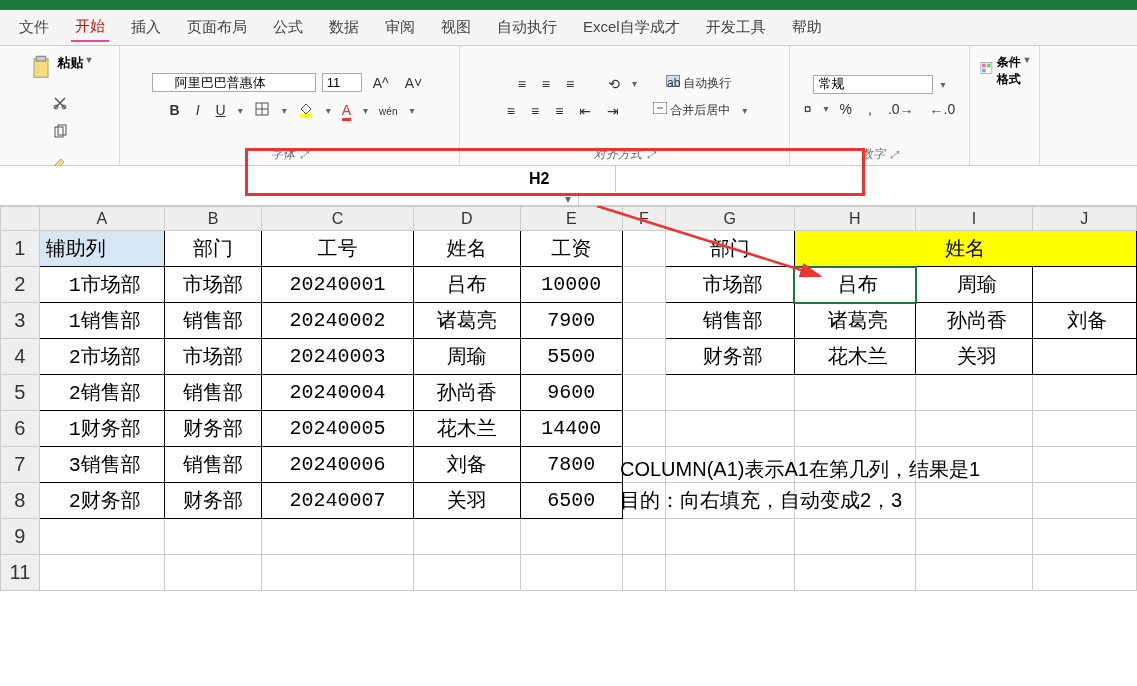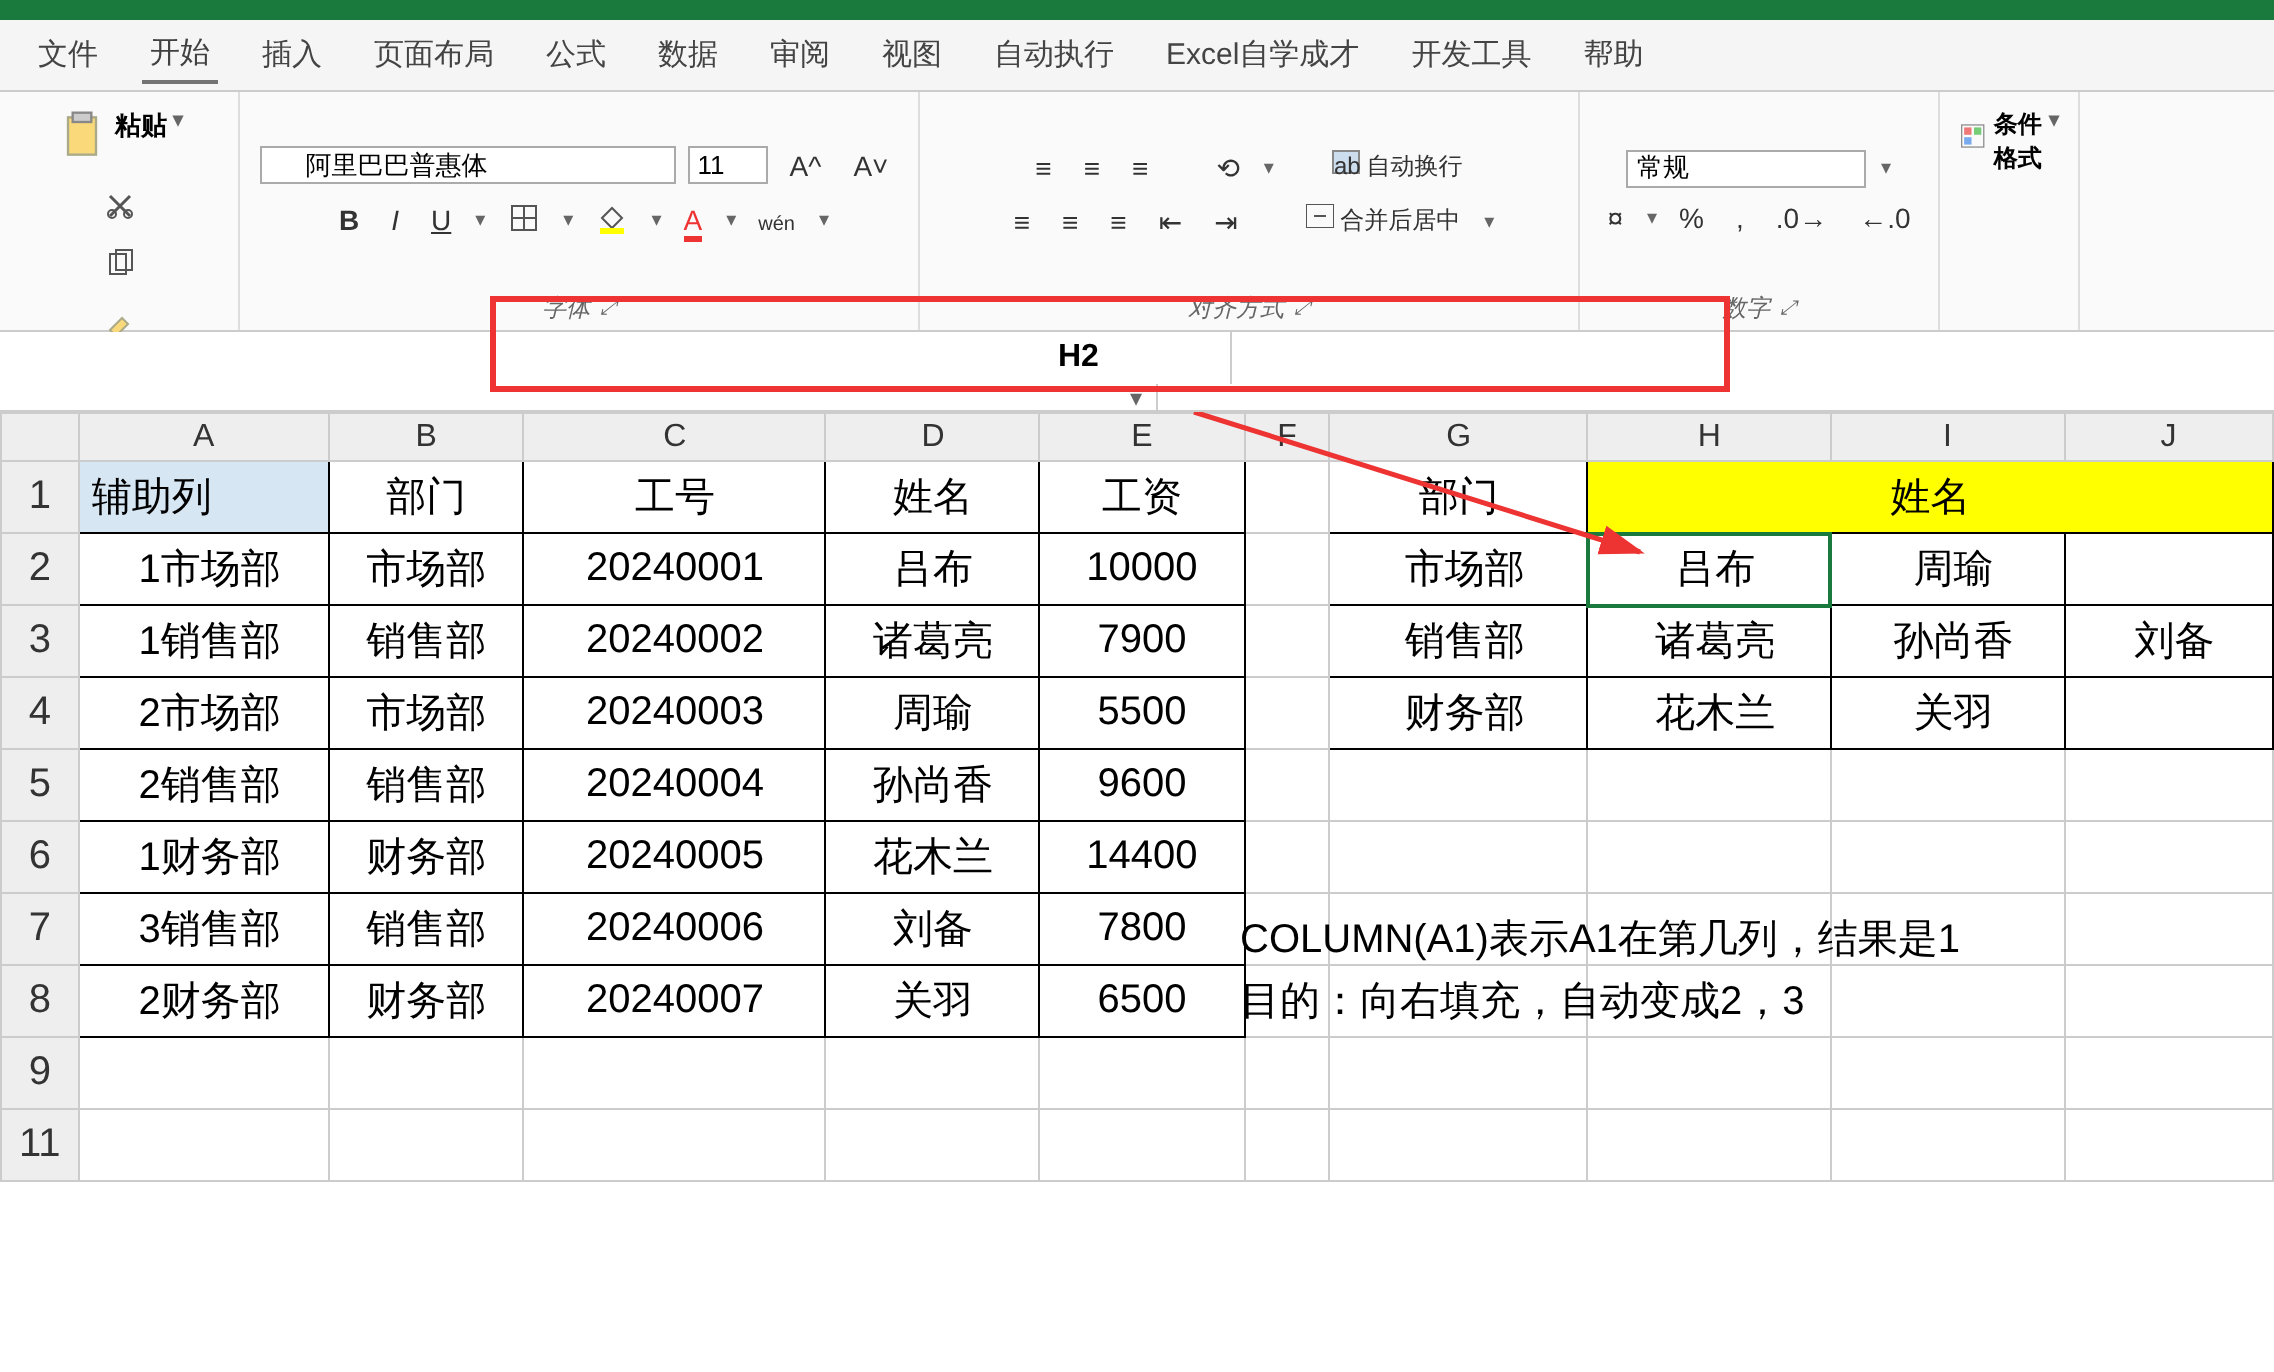--- a/index.html
+++ b/index.html
@@ -2,21 +2,21 @@
 <html><head>
 <meta charset="utf-8">
 <style>
 * { margin: 0; padding: 0; box-sizing: border-box; font-family: "Microsoft YaHei", sans-serif; }
 body { background: #fff; width: 1137px; height: 686px; overflow: hidden; }
 
 .titlebar { height: 10px; background: linear-gradient(#1a7a3e, #1a7a3e); }
 
 .tabs { display: flex; height: 36px; background: #f5f5f5; border-bottom: 1px solid #ccc; align-items: center; padding-left: 15px; gap: 18px; font-size: 15px; color: #444; }
 .tabs .tab { padding: 4px 4px; cursor: pointer; }
-.tabs .tab.active { border-bottom: 2px solid #737373; color: #404040; }
+.tabs .tab.active { border-bottom: 2px solid #ec4899; color: #b91c1c; }
 
 .ribbon { display: flex; height: 120px; background: #fafafa; border-bottom: 1px solid #ccc; }
 .rgroup { border-right: 1px solid #ddd; padding: 4px 8px 2px 8px; display: flex; flex-direction: column; align-items: center; justify-content: space-between; }
 .rgroup .tools { display: flex; flex-direction: column; gap: 4px; align-items: center; flex: 1; justify-content: center; }
 .rgroup .row { display: flex; gap: 6px; align-items: center; }
 .rgroup .label { font-size: 12px; color: #666; margin-top: 2px; display:flex; align-items:center; gap:4px;font-style:italic;}
 .ribbtn { background: none; border: 1px solid transparent; padding: 2px 4px; font-size: 14px; cursor: pointer; color: #333; }
 .bigbtn { display:flex; align-items:flex-start; gap:2px; padding:4px 6px; cursor:pointer;font-weight:bold;}
 .bigbtn svg { width:28px; height:28px; }
 .smsel { font-size:13px; border:1px solid #aaa; background:#fff; padding:1px 4px;}
@@ -30,21 +30,21 @@
 .formula { flex:1; padding:4px 10px; font-size:17px; border:none; font-family: Consolas, monospace;}
 .red-box { position:absolute; border:3px solid #e33; pointer-events:none; }
 
 .grid-wrap { position:relative; overflow:auto; height: calc(686px - 10px - 36px - 120px - 40px); }
 table.sheet { border-collapse: collapse; table-layout: fixed; }
 .sheet th, .sheet td { border: 1px solid #ccc; font-size: 20px; text-align: center; padding: 0; height: 36px; overflow:hidden; white-space:nowrap; background:#fff;}
 .sheet th { background: #eee; font-weight: normal; color:#333; }
 .sheet th.corner { background:#eee; width:40px; }
 .sheet thead th { height: 24px; font-size: 16px;}
 .rowhdr { width:40px; font-size:16px; background:#eee !important; color:#333;}
-.thick { border:1px solid #000 !important; }
+.thick { border:1px solid #000 !important;font-family:Liberation Mono, monospace; }
 .yellow { background: #ffff00 !important; }
 .sel-cell { outline: 2px solid #1a7a3e; outline-offset:-1px; }
 td.blue { background:#d6e6f3 !important; text-align:left; padding-left:6px;}
 td.left { text-align:center; padding-left:6px;}
 
 .arrow-svg { position:absolute; pointer-events:none; }
 </style>
 </head>
 <body>
 
@@ -93,21 +93,21 @@
     </div>
     <div class="label">
         <span>剪贴板</span>
         <span class="dd">⤢</span>
       </div>
   </div>
 
   <div class="rgroup" style="width:340px">
     <div class="tools">
       <div class="row">
-        <input class="smsel" style="width: 208px; padding-left: 22px;" value="阿里巴巴普惠体">
+        <input class="smsel" style="width: 164px; padding-left: 22px;" value="阿里巴巴普惠体">
         <input class="smsel" style="width: 40px;" value="11">
         <button class="ribbtn">A^</button>
         <button class="ribbtn">A˅</button>
       </div>
       <div class="row">
         <button class="ribbtn" style="font-weight:bold">B</button>
         <button class="ribbtn" style="font-style:italic">I</button>
         <button class="ribbtn" style="text-decoration:underline">U</button>
           <span class="dd">▾</span>
         <button class="ribbtn"><svg width="16" height="16" viewBox="0 0 16 16">

